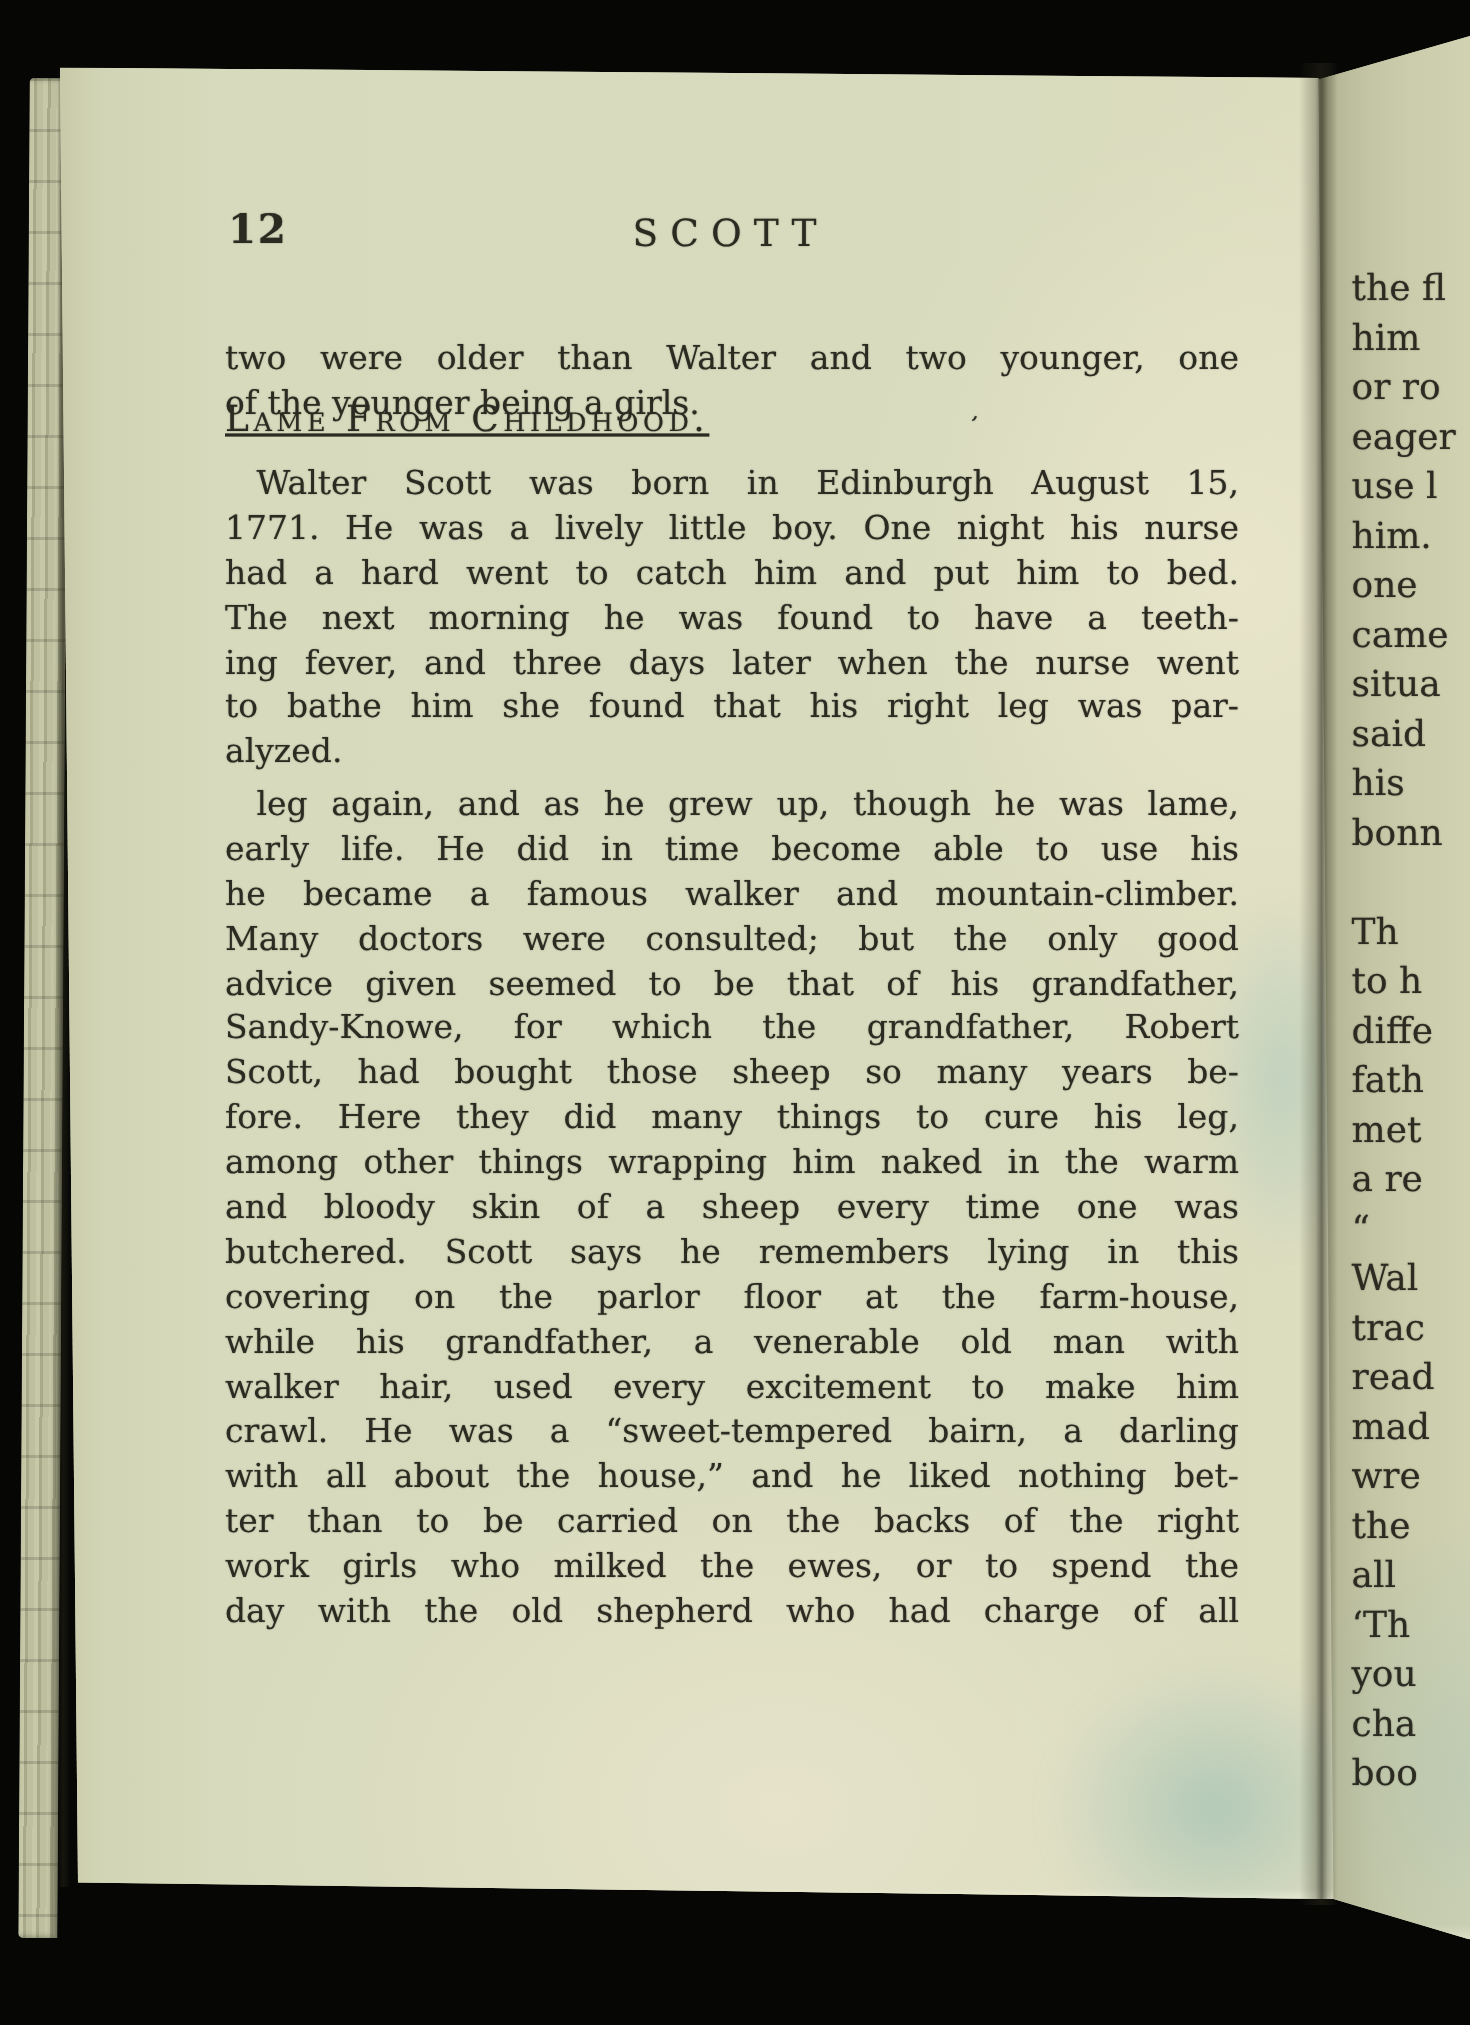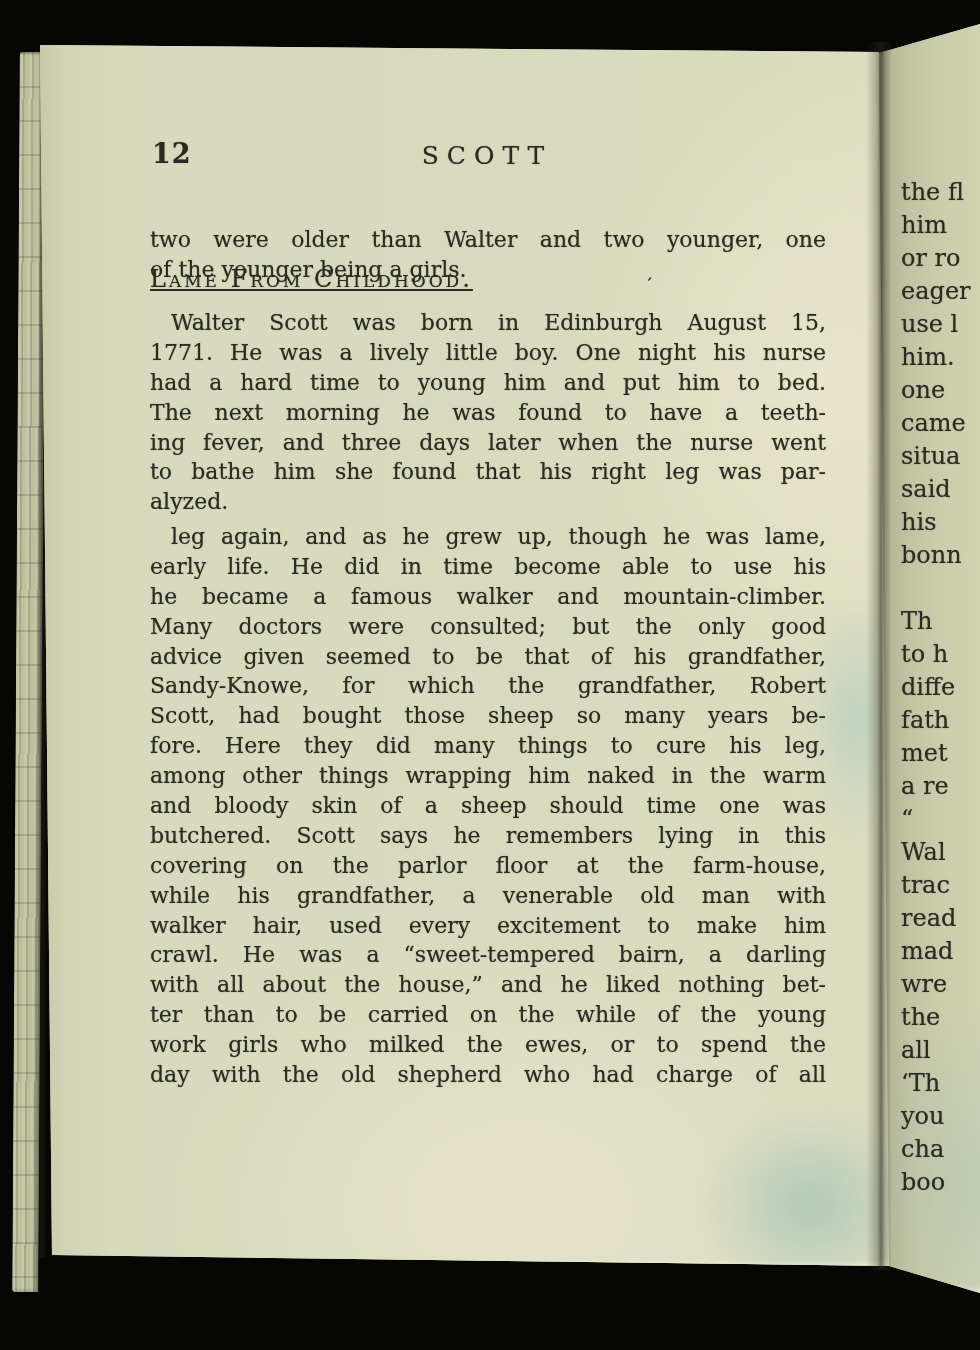--- a/index.html
+++ b/index.html
@@ -136,46 +136,46 @@
 
   <div class="heading ink">
     <span>Lame From Childhood.</span>
     <span class="heading-mark">’</span>
   </div>
 
   <div class="text-col para1">
 
   <span class="line ink">Walter Scott was born in Edinburgh August 15,</span>
       <span class="line ink">1771. He was a lively little boy. One night his nurse</span>
-      <span class="line ink">had a hard time to young him and put him to bed.</span>
+      <span class="line ink">had a hard went to catch him and put him to bed.</span>
       <span class="line ink">The next morning he was found to have a teeth-</span>
       <span class="line ink">ing fever, and three days later when the nurse went</span>
       <span class="line ink">to bathe him she found that his right leg was par-</span>
       <span class="line ink last">alyzed.</span>
     </div>
 
   <div class="text-col para2">
 
       <span class="line ink">leg again, and as he grew up, though he was lame,</span>
       <span class="line ink">early life. He did in time become able to use his</span>
       <span class="line ink">he became a famous walker and mountain-climber.</span>
       <span class="line ink">Many doctors were consulted; but the only good</span>
       <span class="line ink">advice given seemed to be that of his grandfather,</span>
       <span class="line ink">Sandy-Knowe, for which the grandfather, Robert</span>
       <span class="line ink">Scott, had bought those sheep so many years be-</span>
       <span class="line ink">fore. Here they did many things to cure his leg,</span>
       <span class="line ink">among other things wrapping him naked in the warm</span>
-      <span class="line ink">and bloody skin of a sheep should time one was</span>
+      <span class="line ink">and bloody skin of a sheep every time one was</span>
       <span class="line ink">butchered. Scott says he remembers lying in this</span>
       <span class="line ink">covering on the parlor floor at the farm-house,</span>
       <span class="line ink">while his grandfather, a venerable old man with</span>
       <span class="line ink">walker hair, used every excitement to make him</span>
       <span class="line ink">crawl. He was a “sweet-tempered bairn, a darling</span>
       <span class="line ink">with all about the house,” and he liked nothing bet-</span>
-      <span class="line ink">ter than to be carried on the while of the young</span>
+      <span class="line ink">ter than to be carried on the backs of the right</span>
       <span class="line ink">work girls who milked the ewes, or to spend the</span>
       <span class="line ink">day with the old shepherd who had charge of all</span>
     </div>
 </div>
 
 <div class="fragments">
 
 <span class="frag ink">the fl</span>
     <span class="frag ink">him</span>
     <span class="frag ink">or ro</span>

